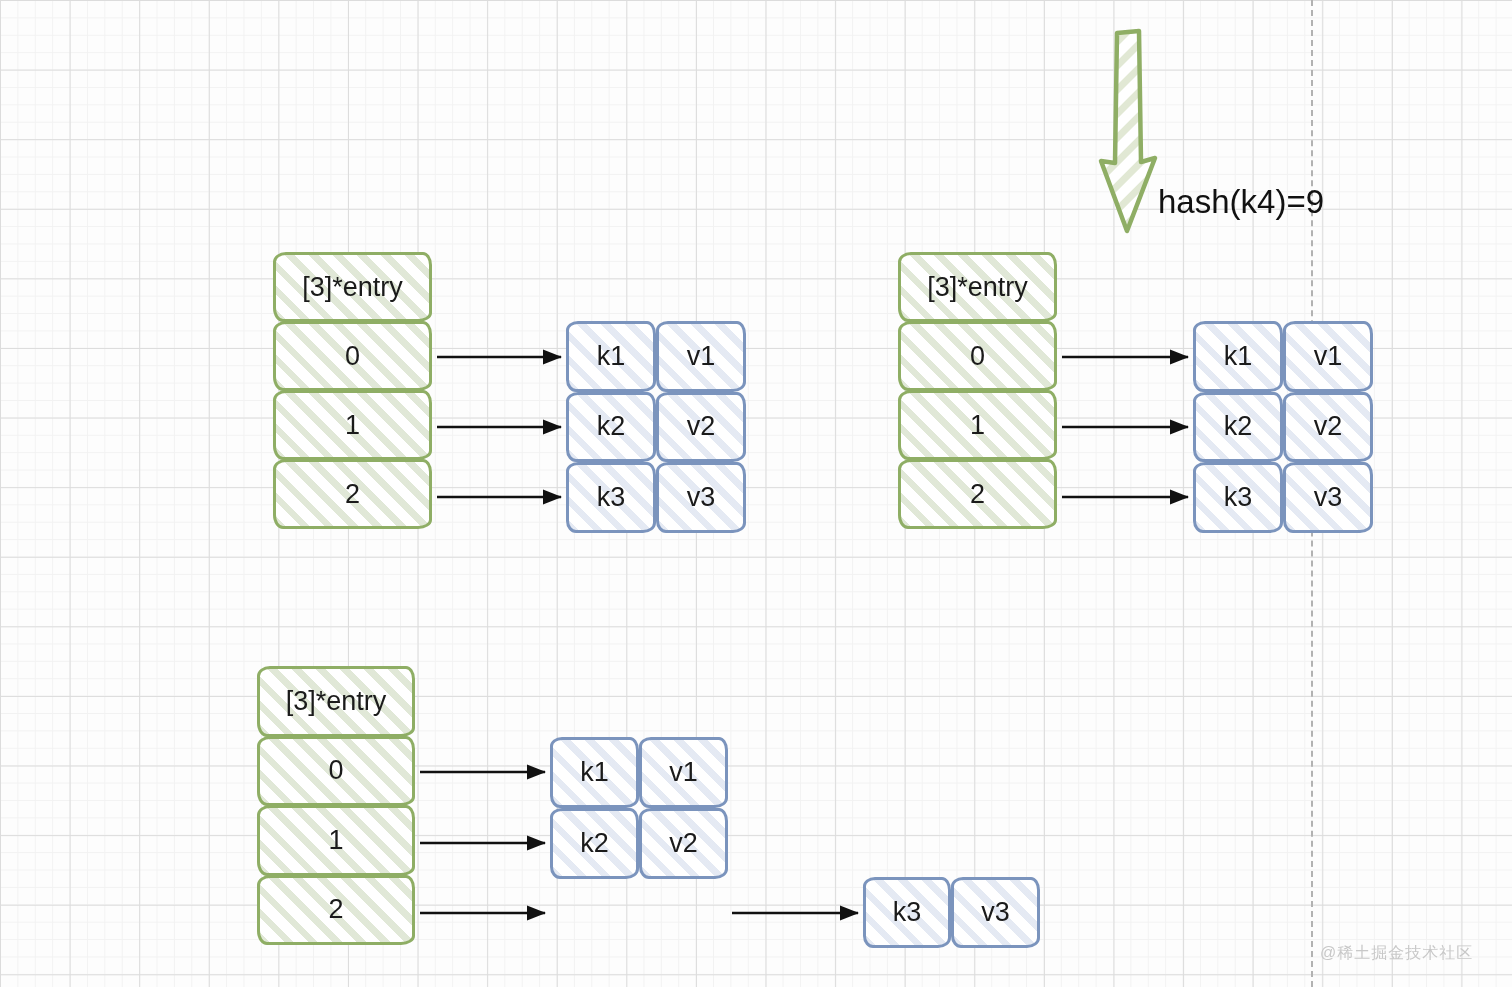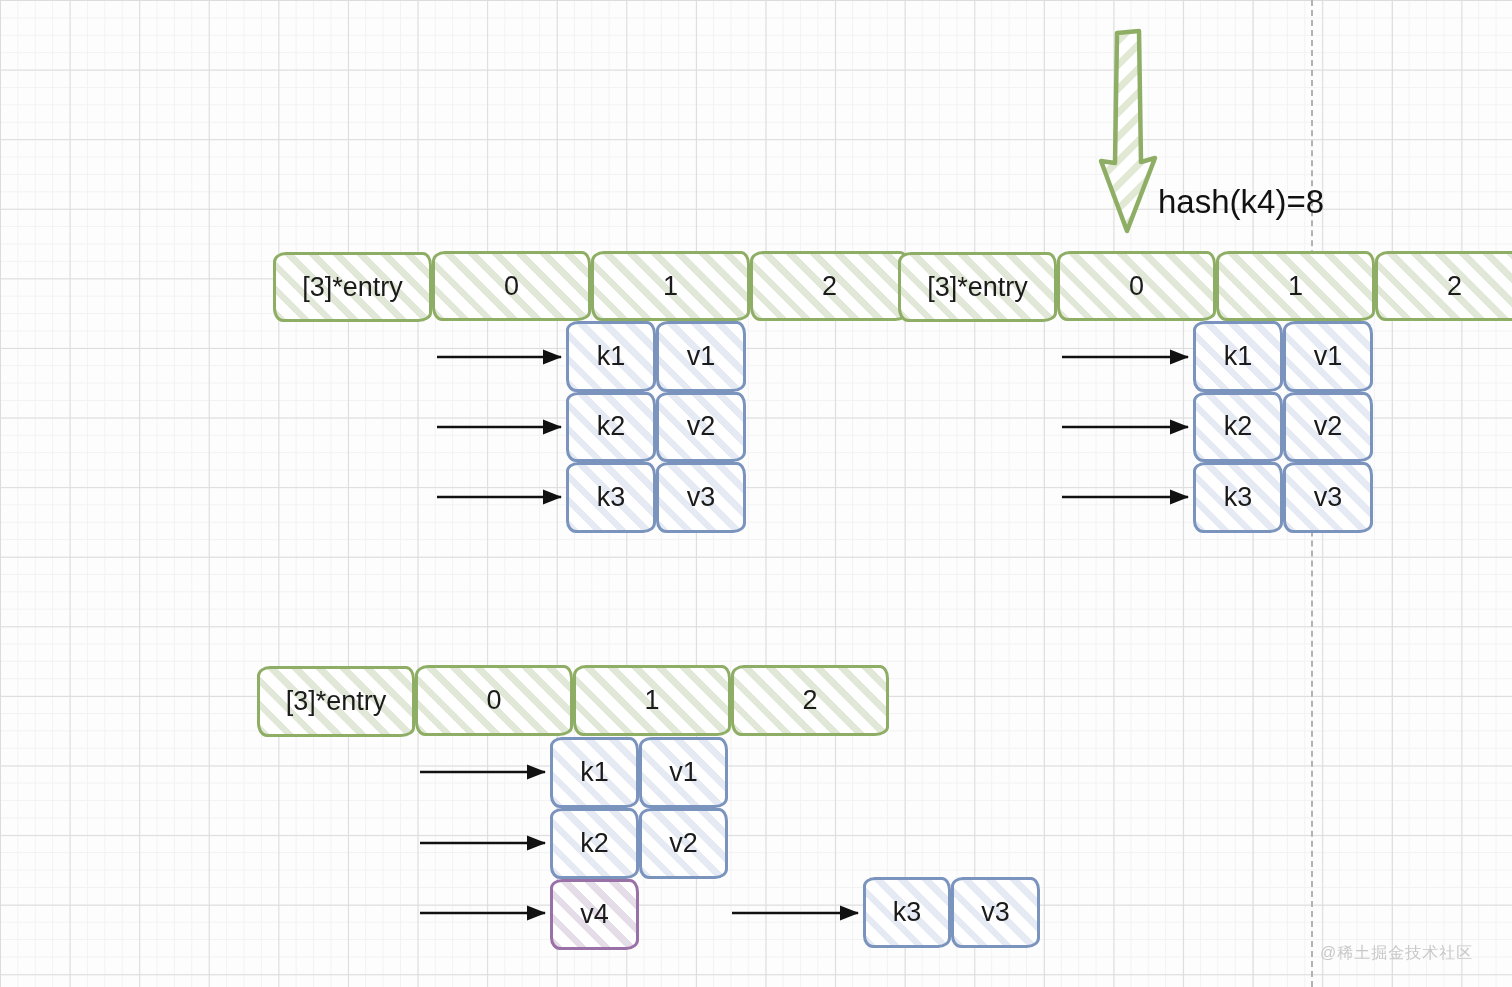--- a/index.html
+++ b/index.html
@@ -14,21 +14,21 @@
       linear-gradient(to right,#dcdcdc 1px,transparent 1px),
       linear-gradient(to bottom,#f2f2f2 1px,transparent 1px),
       linear-gradient(to right,#f2f2f2 1px,transparent 1px);
     background-size:69.6px 69.6px,69.6px 69.6px,17.4px 17.4px,17.4px 17.4px;
   }
   .group{position:absolute;left:0;top:0;width:0;height:0;}
   .dashed-line{
     position:absolute;left:1311px;top:0;height:987px;width:0;
     border-left:2px dashed #b2b2b2;
   }
-  .bucket{position:absolute;display:flex;justify-content:center;}
+  .bucket{position:absolute;display:flex;flex-direction:column;justify-content:center;}
   .slot{
     box-sizing:border-box;width:159px;height:70px;margin-top:-1px;
     border:3.5px solid #8fae65;
     border-radius:13px 9px 14px 10px / 10px 13px 9px 14px;
     display:flex;align-items:center;justify-content:center;
     font-size:27px;color:#1b1b1b;
   }
   .slot:first-child{margin-top:0;}
   .egrid{position:absolute;display:grid;}
   .cell{
@@ -135,24 +135,23 @@
       <div class="slot hatch-green" style="width:158px;height:70.5px;">[3]*entry</div>
       <div class="slot hatch-green" style="width:158px;height:70.5px;">0</div>
       <div class="slot hatch-green" style="width:158px;height:70.5px;">1</div>
       <div class="slot hatch-green" style="width:158px;height:70.5px;">2</div>
     </div>
     <div class="egrid" style="left:550px;top:737px;grid-template-columns:89px 89px;grid-auto-rows:71px;">
       <div class="cell hatch-blue">k1</div>
       <div class="cell hatch-blue">v1</div>
       <div class="cell hatch-blue">k2</div>
       <div class="cell hatch-blue">v2</div>
-      <div class="cell purple hatch-purple">v4</div>
     </div>
     <div class="egrid" style="left:863px;top:877px;grid-template-columns:88px 89px;grid-auto-rows:71px;">
       <div class="cell hatch-blue">k3</div>
       <div class="cell hatch-blue">v3</div>
     </div>
   </div>
 
-  <div class="hash-label">hash(k4)=8</div>
+  <div class="hash-label">hash(k4)=9</div>
   <div class="watermark">@稀土掘金技术社区</div>
 
 </div>
 
 </body></html>

